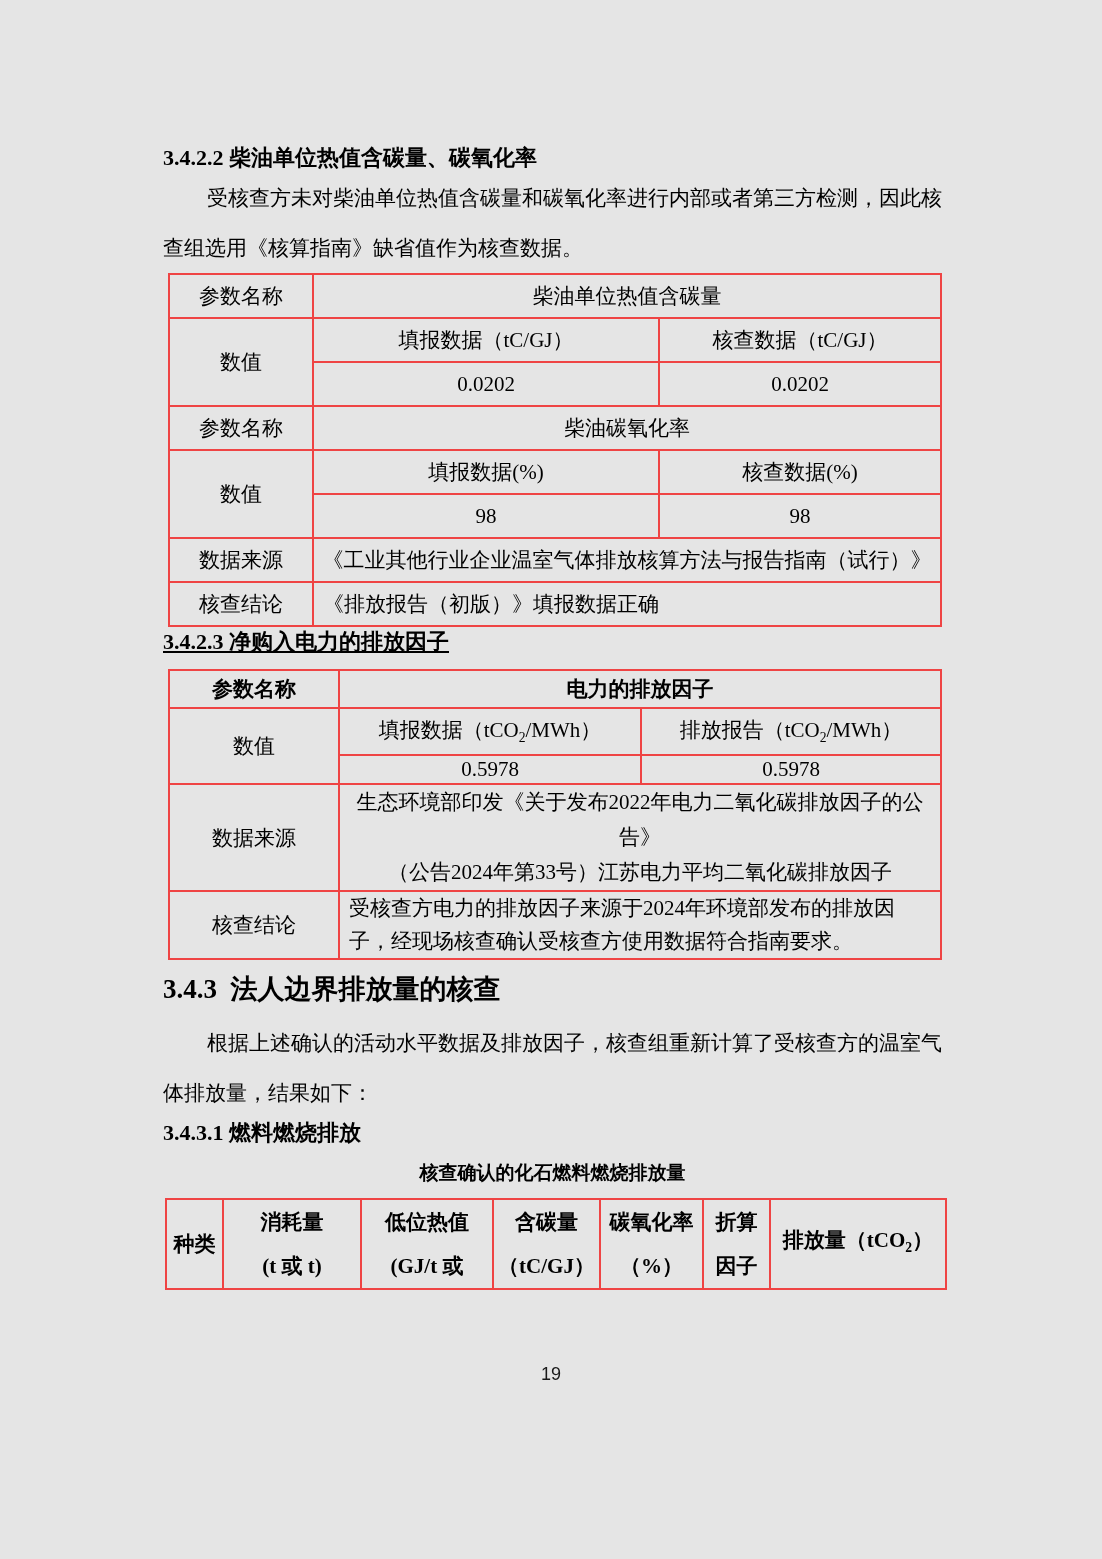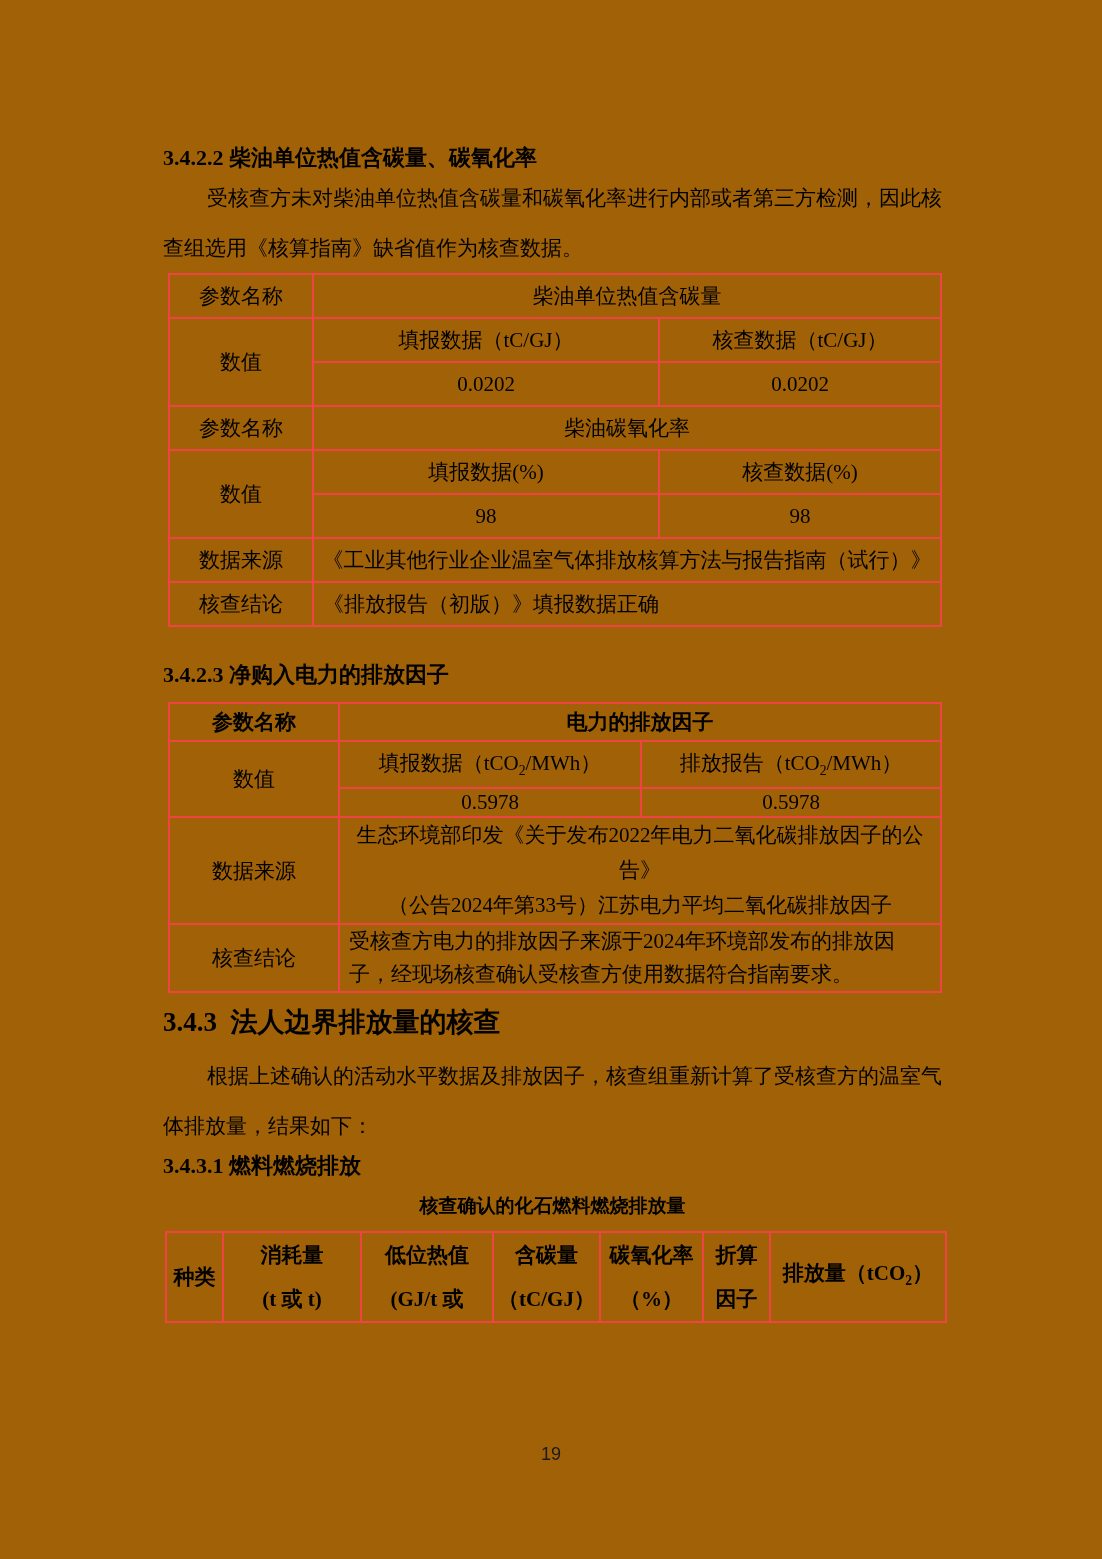--- a/index.html
+++ b/index.html
@@ -1,19 +1,19 @@
 <!DOCTYPE html>
 <html><head>
 <meta charset="utf-8">
 <style>
   html,body { margin:0; padding:0; background:#ffffff; }
   .page {
     position:relative;
     width:1102px; height:1559px;
-    background:#a16207;
+    background:#e5e5e5;
     box-sizing:border-box;
     padding:143px 160px 0 163px;
     font-family:"Liberation Serif","DejaVu Serif",serif;
     color:#000;
     overflow:hidden;
   }
   .h-sub {
     font-size:22px; font-weight:bold; line-height:30px;
     white-space:pre-wrap;
   }
@@ -47,24 +47,24 @@
   .bold-row td { font-weight:bold; }
   .two-line { line-height:35px; }
   .two-line-left { line-height:33px; }
   .t3 th { font-weight:bold; padding:0 2px; }
   .th-line { line-height:44px; }
   sub { font-size:0.65em; }
   .caption {
     font-size:19px; font-weight:bold; text-align:center;
     line-height:30px; margin-top:10px;
   }
-  .mt-h { margin-top:33px; }
+  .mt-h { margin-top:0;text-decoration:underline; }
   .mt-h2 { }
   .page-number {
-    position:absolute; left:0; right:0; top:1444px;
+    position:absolute; left:0; right:0; top:1364px;
     text-align:center;
     font-family:"Liberation Sans","DejaVu Sans",sans-serif;
     font-size:18px; color:#1a1a1a;
   }
 </style>
 </head>
 <body>
 
 <div class="page">
 

